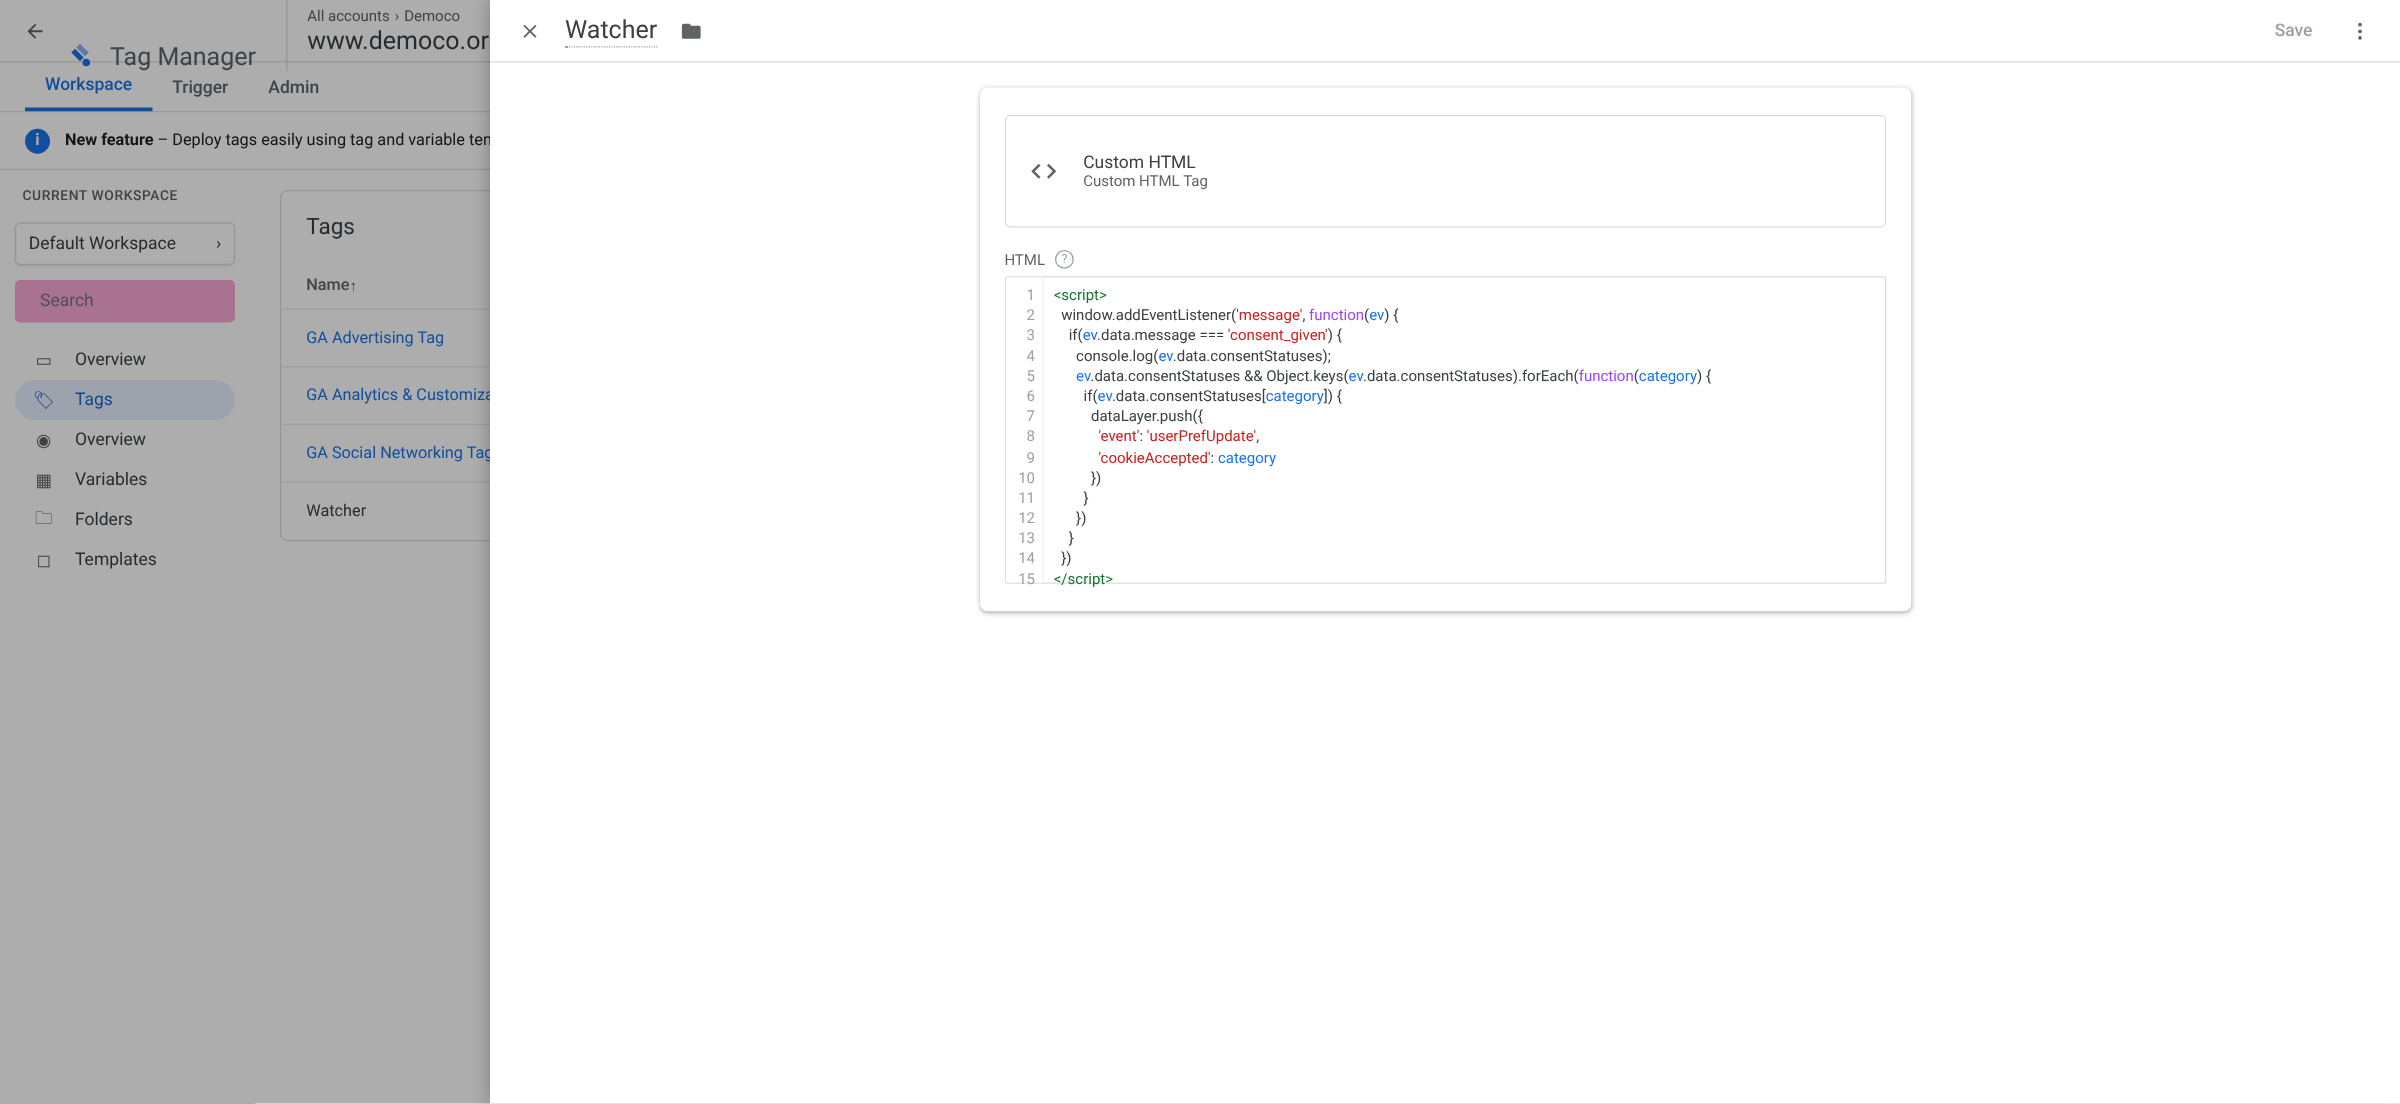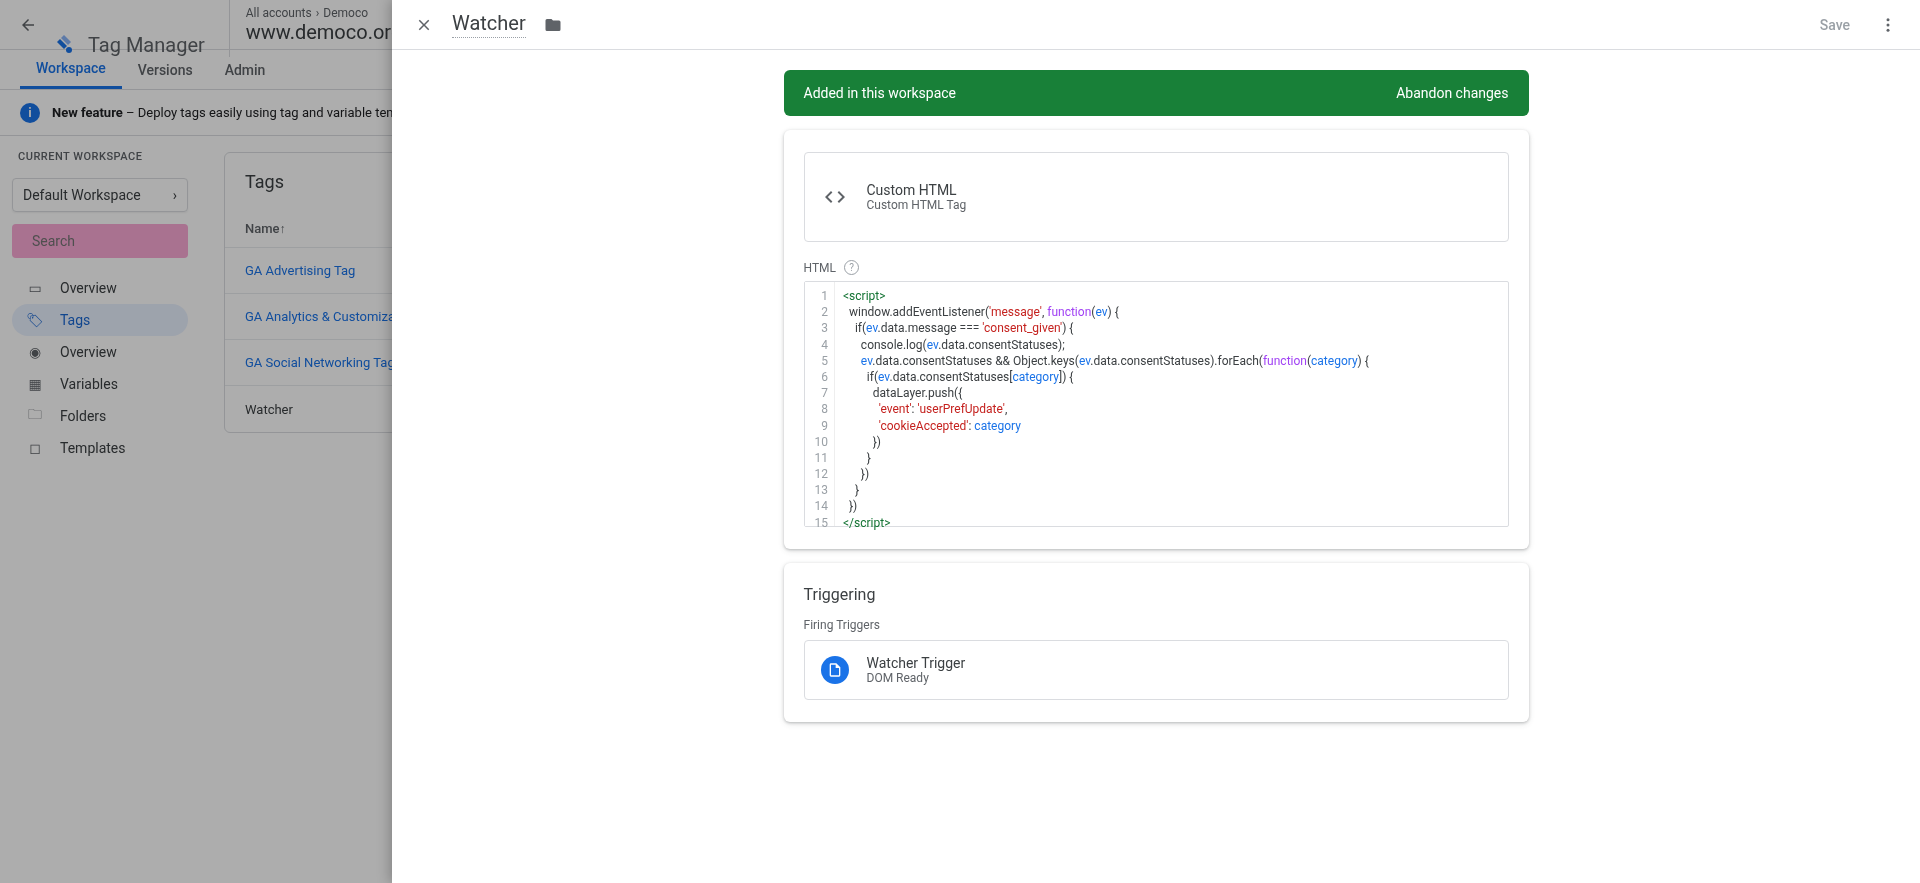--- a/index.html
+++ b/index.html
@@ -97,21 +97,21 @@
       </div>
       <div class="bc-big">
         <span>www.democo.org</span>
         <span>▾</span>
       </div>
     </div>
   </div>
 
   <div class="tabs">
     <div class="tab active">Workspace</div>
-    <div class="tab">Versions</div>
+    <div class="tab">Trigger</div>
     <div class="tab">Admin</div>
   </div>
 
   <div class="banner">
     <span class="info-ico">i</span>
     <span><b>New feature</b> – <span>Deploy tags easily using tag and variable templates fr</span></span>
   </div>
 
   <div class="main-flex">
     <div class="sidebar">
@@ -196,24 +196,20 @@
     <div class="p-more">
       <svg width="18" height="18" viewBox="0 0 24 24">
           <circle cx="12" cy="5" r="2" fill="currentColor"></circle>
           <circle cx="12" cy="12" r="2" fill="currentColor"></circle>
           <circle cx="12" cy="19" r="2" fill="currentColor"></circle>
         </svg>
     </div>
   </div>
 
   <div class="panel-body">
-    <div class="green-bar">
-      <span>Added in this workspace</span>
-      <span class="abandon">Abandon changes</span>
-    </div>
 
     <div class="p-card">
       <div class="tt-box">
         <div class="tt-ico">
           <svg width="24" height="24" viewBox="0 0 24 24">
               <path fill="currentColor" d="M9.4 16.6L4.8 12l4.6-4.6L8 6l-6 6 6 6 1.4-1.4zm5.2 0l4.6-4.6-4.6-4.6L16 6l6 6-6 6-1.4-1.4z"></path>
             </svg>
         </div>
         <div class="tt-txt">
           <div class="a">Custom HTML</div>
@@ -237,31 +233,14 @@
             <span class="str">'cookieAccepted'</span>: <span class="var">category</span>
           })
         }
       })
     }
   })
 <span class="kw">&lt;/scr</span><span class="kw">ipt&gt;</span></div>
       </div>
     </div>
 
-    <div class="p-card">
-      <div class="p-card-hd">
-        <span>Triggering</span>
-      </div>
-      <div class="firing-lbl">Firing Triggers</div>
-      <div class="trig-box">
-        <div class="trig-ico">
-          <svg width="16" height="16" viewBox="0 0 24 24">
-              <path fill="currentColor" d="M14 2H6a2 2 0 00-2 2v16a2 2 0 002 2h12a2 2 0 002-2V8l-6-6zM6 20V4h7v5h5v11H6z"></path>
-            </svg>
-        </div>
-        <div class="tt-txt">
-          <div class="a">Watcher Trigger</div>
-          <div class="b">DOM Ready</div>
-        </div>
-      </div>
-    </div>
   </div>
 </div>
 
 </body></html>

